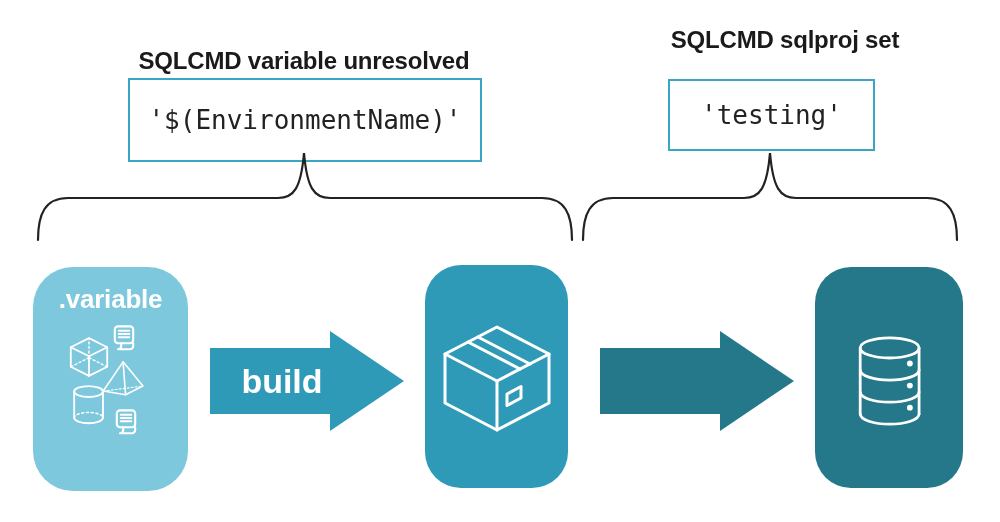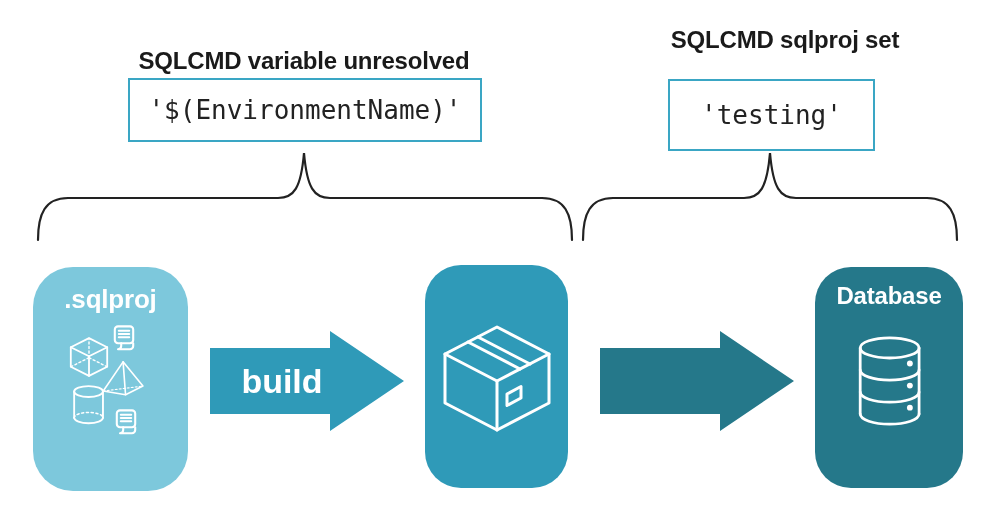--- a/index.html
+++ b/index.html
@@ -12,21 +12,21 @@
     font-size:24px; font-weight:bold; color:#1a1a1a; line-height:32px;
     letter-spacing:-0.2px;
   }
   .heading.left { left:104px; top:24px;margin-top:21px; }
   .heading.right { left:585px; top:24px; }
   .codebox {
     position:absolute; box-sizing:border-box; background:#ffffff;
     border:2px solid #3aa6c4; display:flex; align-items:center; justify-content:center;
     font-family:"DejaVu Sans Mono", monospace; font-size:26px; color:#222222;
   }
-  .codebox.left { left:128px; top:78px; width:354px; height:64px; }
+  .codebox.left { left:128px; top:78px; width:354px; height:84px; }
   .codebox.right { left:668px; top:79px; width:207px; height:72px; }
   .layer { position:absolute; left:0; top:0; width:1000px; height:522px; }
   .node-label {
     position:absolute; text-align:center; color:#ffffff;
     font-weight:bold; font-size:24px; line-height:26px; letter-spacing:-0.2px;
   }
   .arrow-label {
     position:absolute; text-align:center; color:#ffffff;
     font-weight:bold; font-size:34px; line-height:34px;
   }
@@ -112,18 +112,17 @@
       <path d="M10 14 V86 M74 14 V86"></path>
       <path d="M10 86 A32 11 0 0 0 74 86"></path>
       <path d="M10 38 A32 11 0 0 0 74 38"></path>
       <path d="M10 62 A32 11 0 0 0 74 62"></path>
       <circle class="dot" cx="64" cy="31" r="3.2"></circle>
       <circle class="dot" cx="64" cy="55" r="3.2"></circle>
       <circle class="dot" cx="64" cy="79" r="3.2"></circle>
     </g>
   </svg>
 
-  <div class="node-label" style="left:33px; top:286px; width:155px; font-size:26px;">.sqlproj</div>
-  <div class="node-label" style="left:815px; top:283px; width:148px; font-size:24px;">Database</div>
+  <div class="node-label" style="left:33px; top:286px; width:155px; font-size:26px;">.variable</div>
 
   <div class="arrow-label" style="left:222px; top:364px; width:120px;">build</div>
 
 </div>
 
 </body></html>

